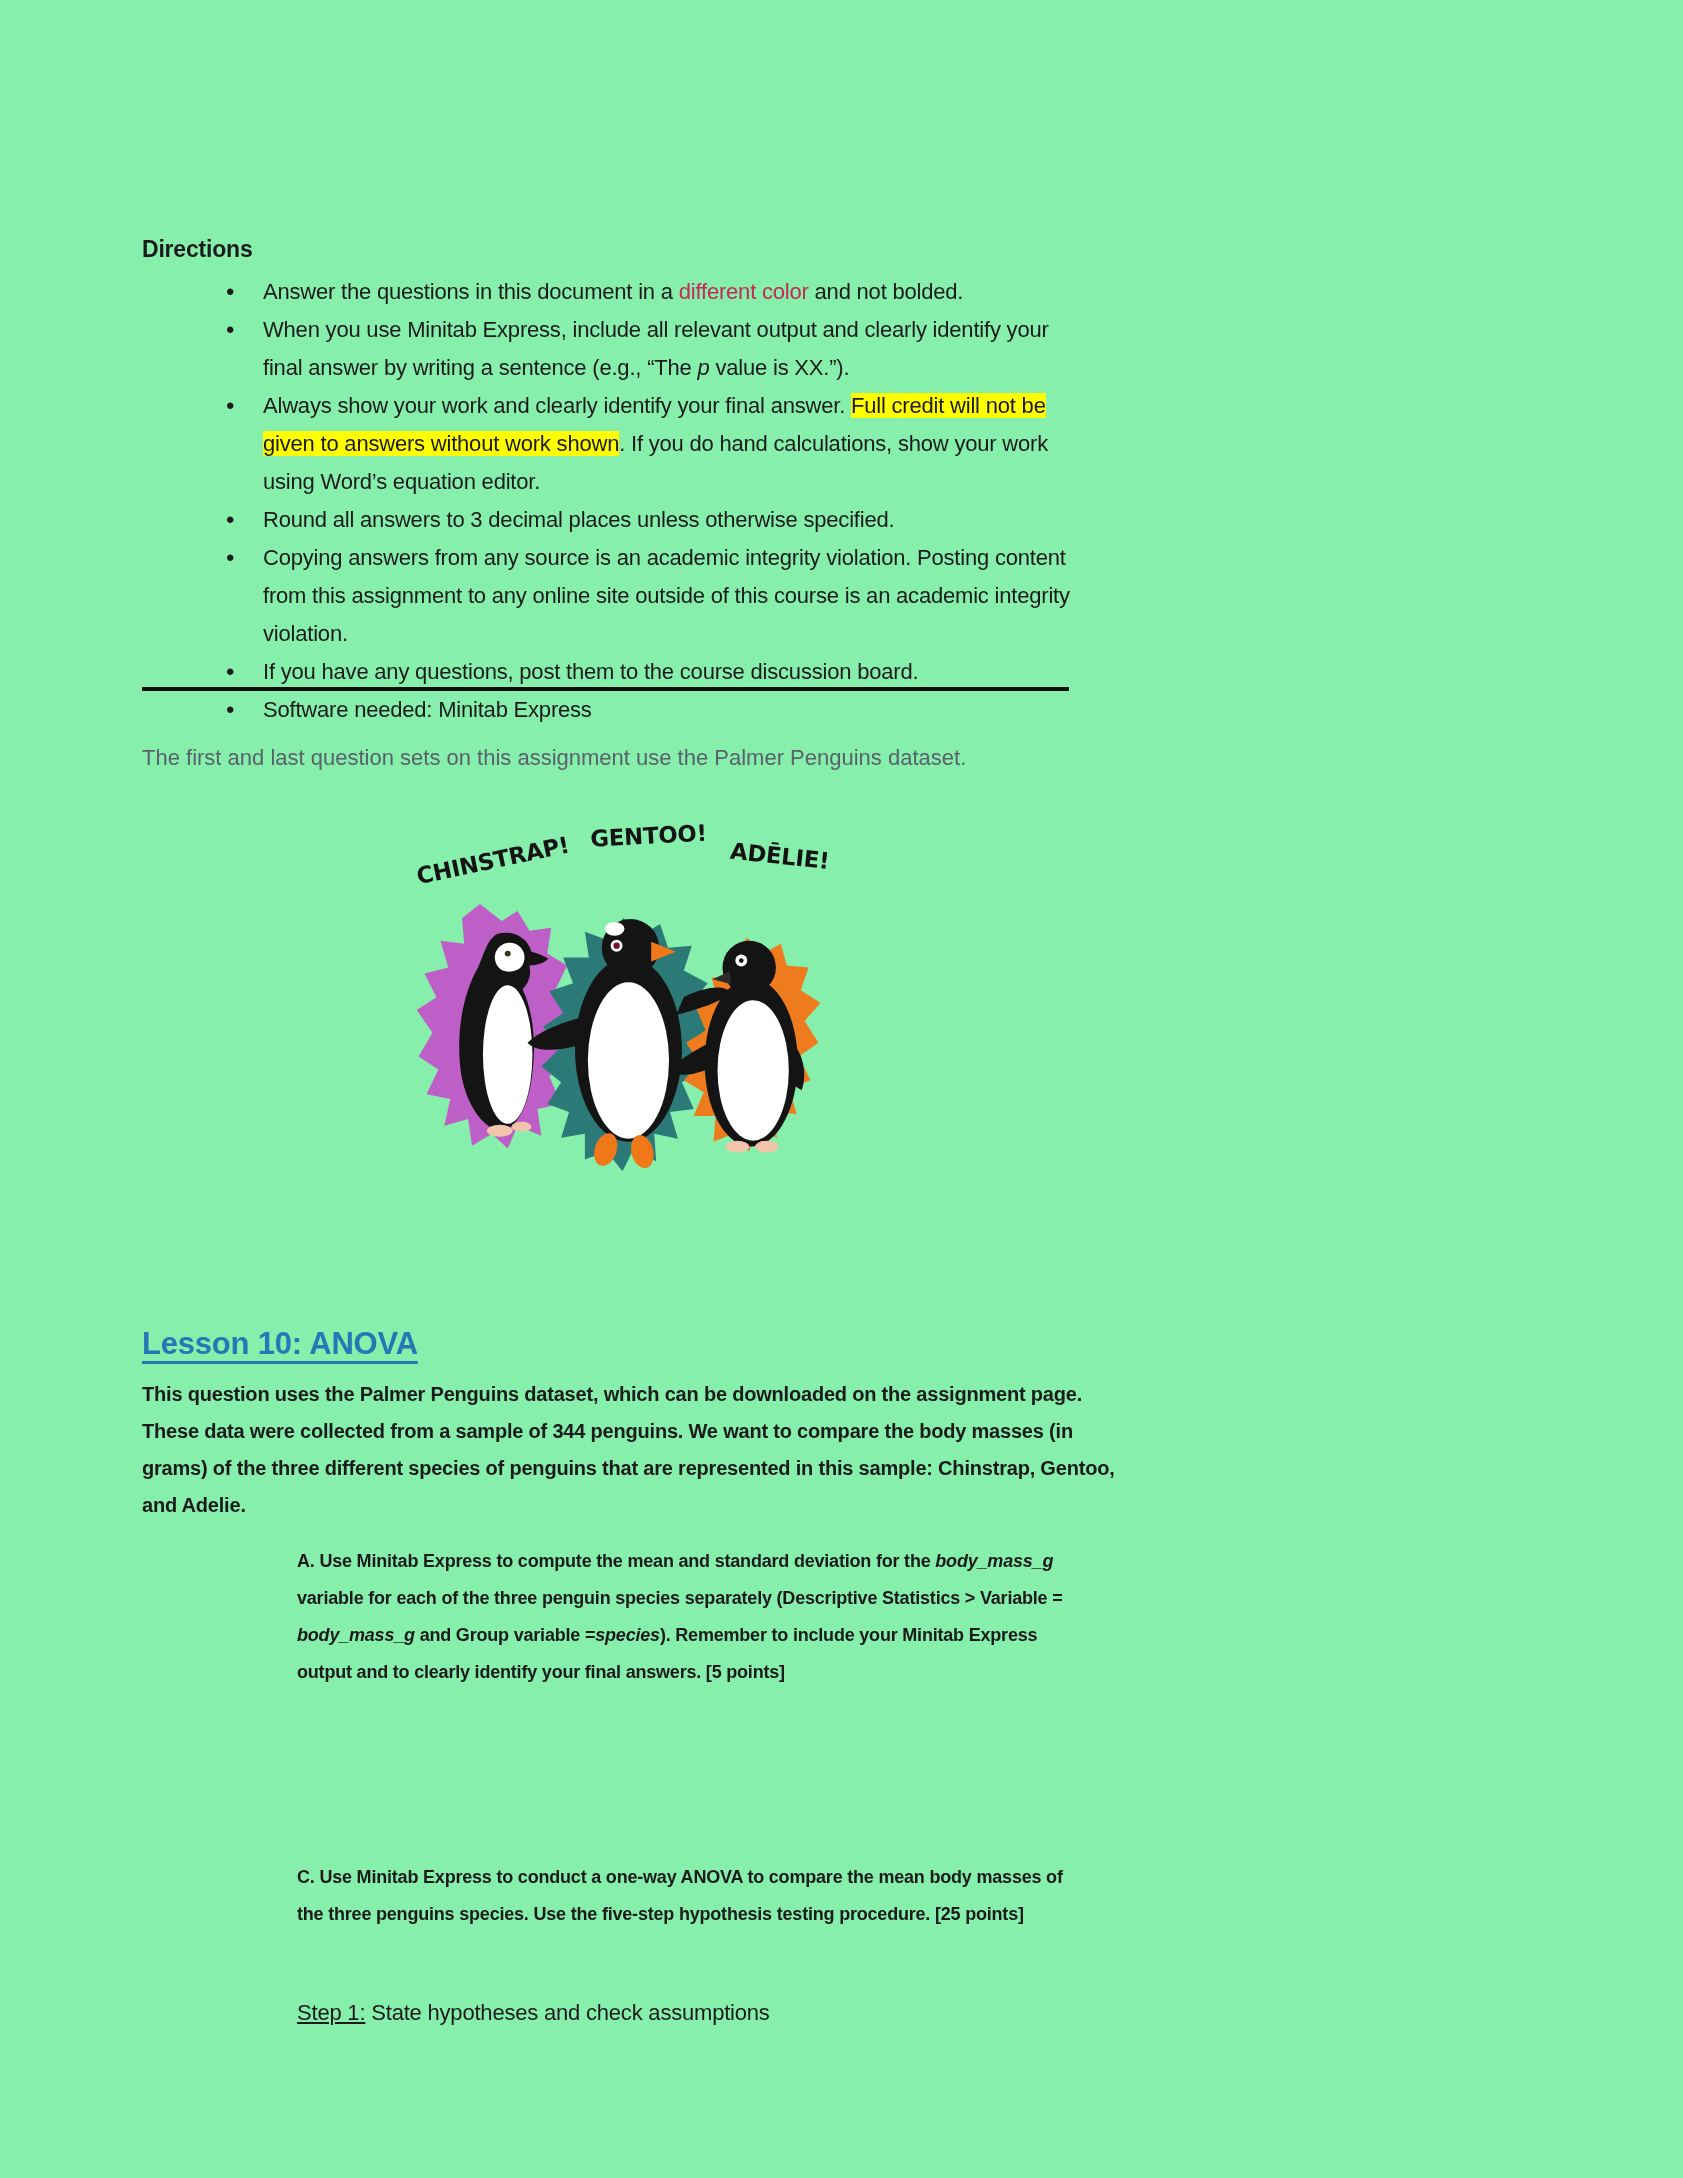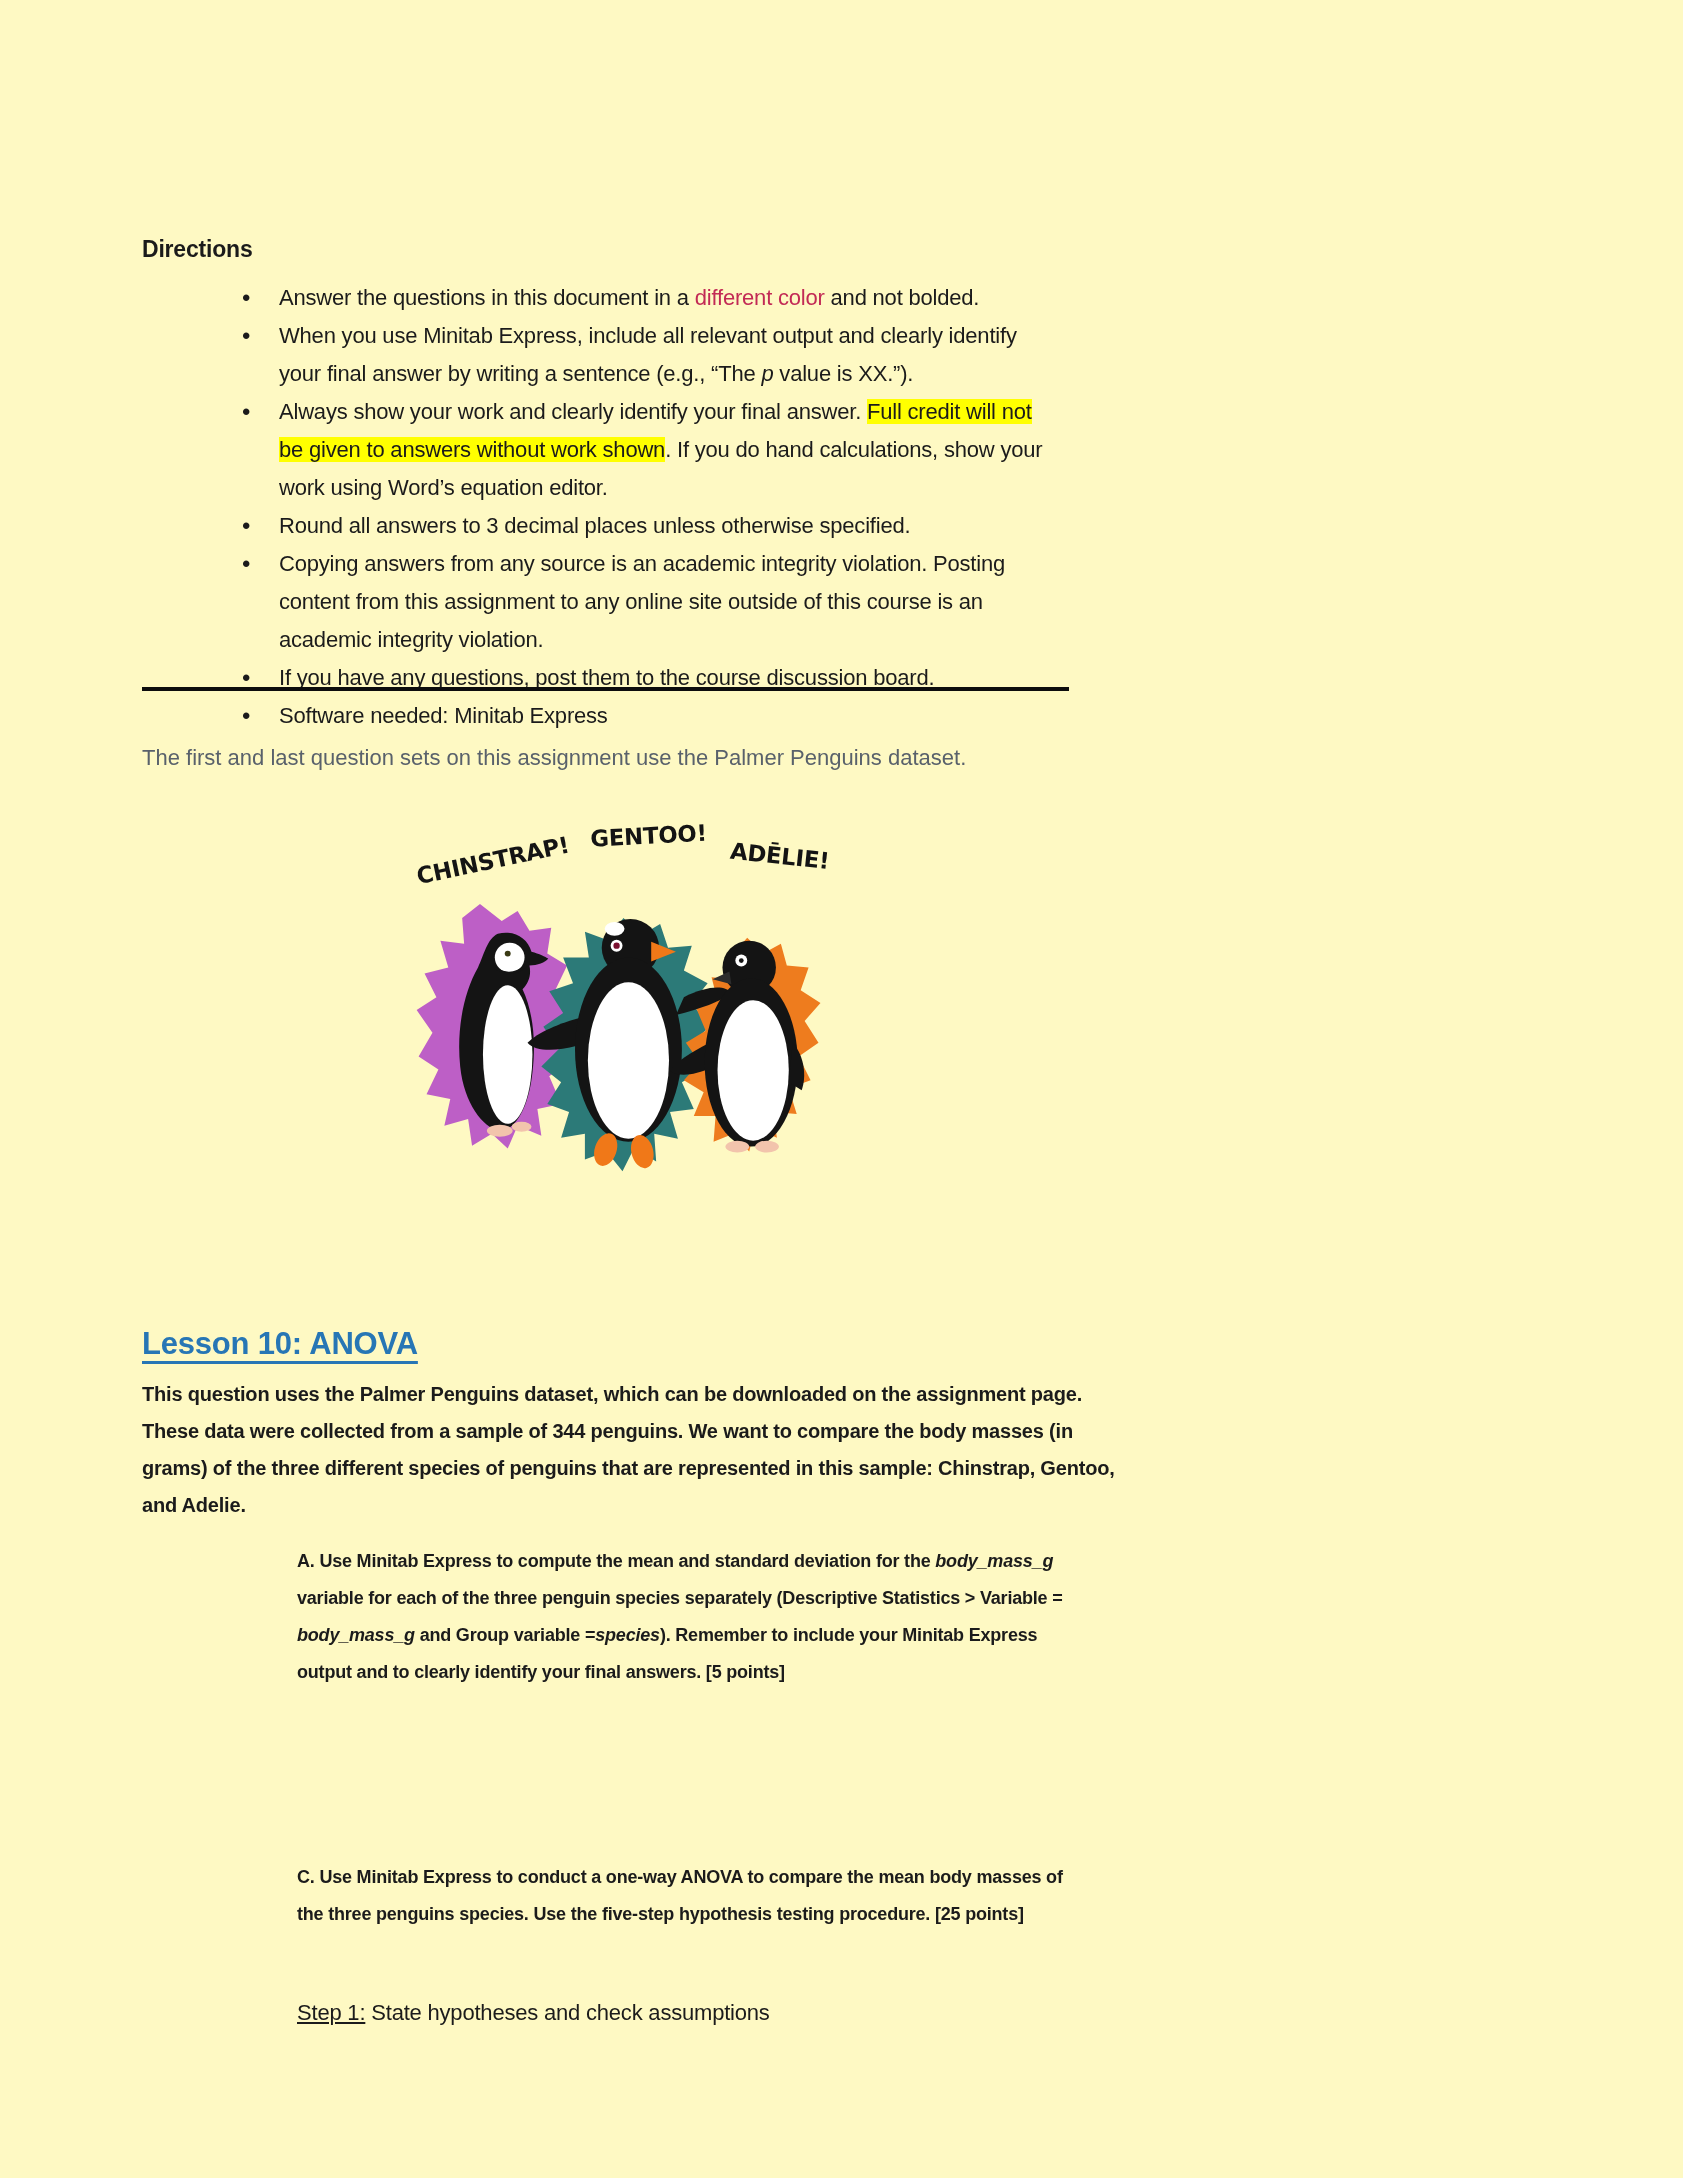--- a/index.html
+++ b/index.html
@@ -1,28 +1,28 @@
 <!DOCTYPE html>
 <html><head>
 <meta charset="utf-8">
 <style>
   html,body { margin:0; padding:0; background:#e8e8e8; }
   .page {
     position:relative;
     width:1683px; height:2178px;
-    background:#fef9c3;
+    background:#86efac;
     font-family:"Liberation Sans", sans-serif;
     color:#1b1b1b;
     letter-spacing:-0.2px;
     overflow:hidden;
   }
   
   .directions { position:absolute; left:142px; top:236px; width:931px; }
   .directions-heading { font-size:23px; font-weight:bold; margin:0 0 10px 0; }
-  ul.dir-list { list-style:none; margin:16px; padding:0; }
+  ul.dir-list { list-style:none; margin:0; padding:0; }
   ul.dir-list li {
     position:relative;
     padding-left:121px;
     font-size:22px;
     line-height:38px;
   }
   ul.dir-list li::before {
     content:"\2022";
     position:absolute; left:84px; top:0;
     font-size:24px;

